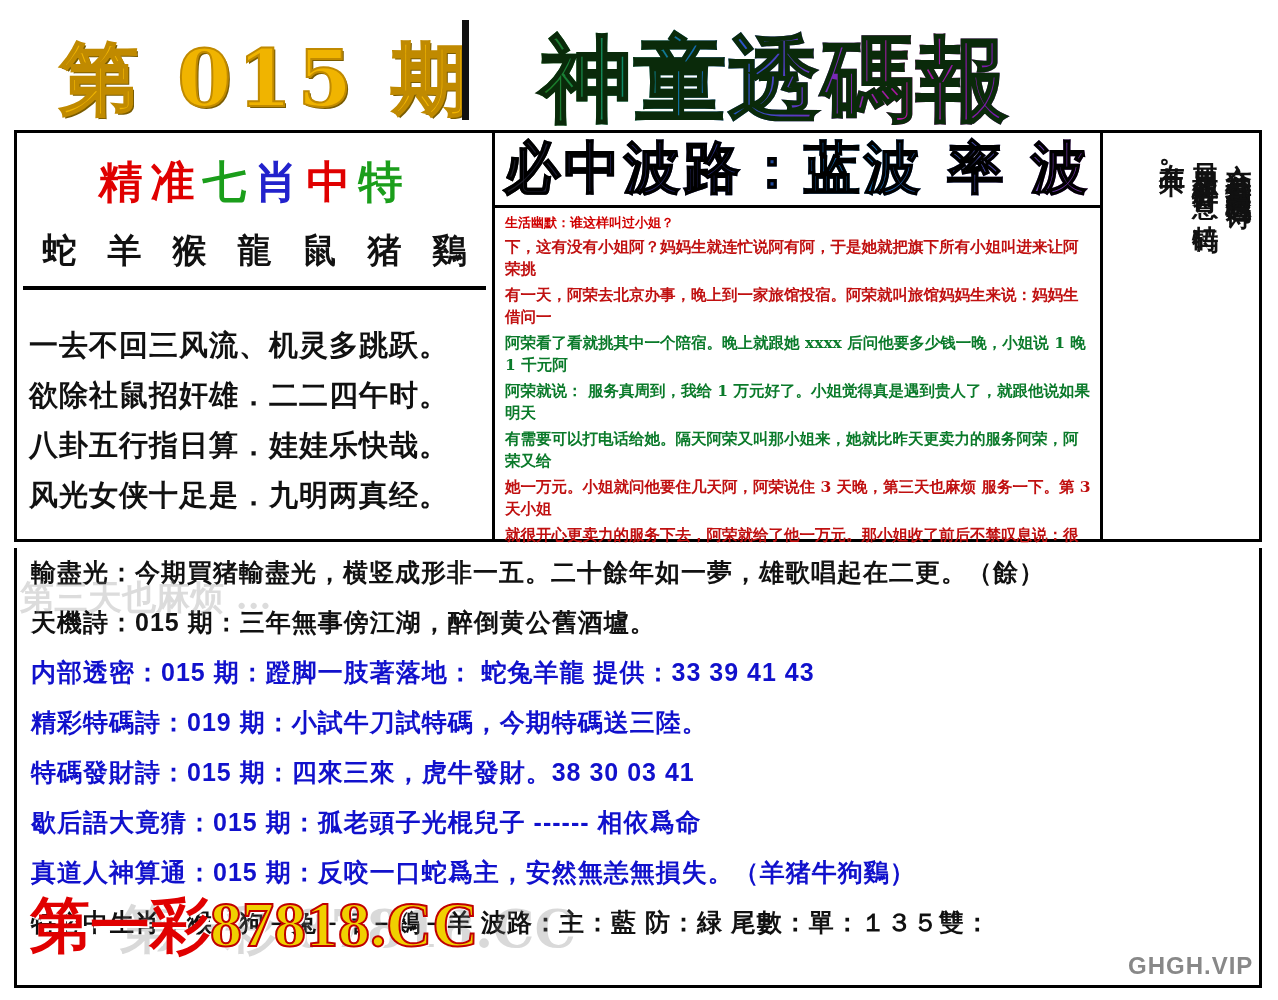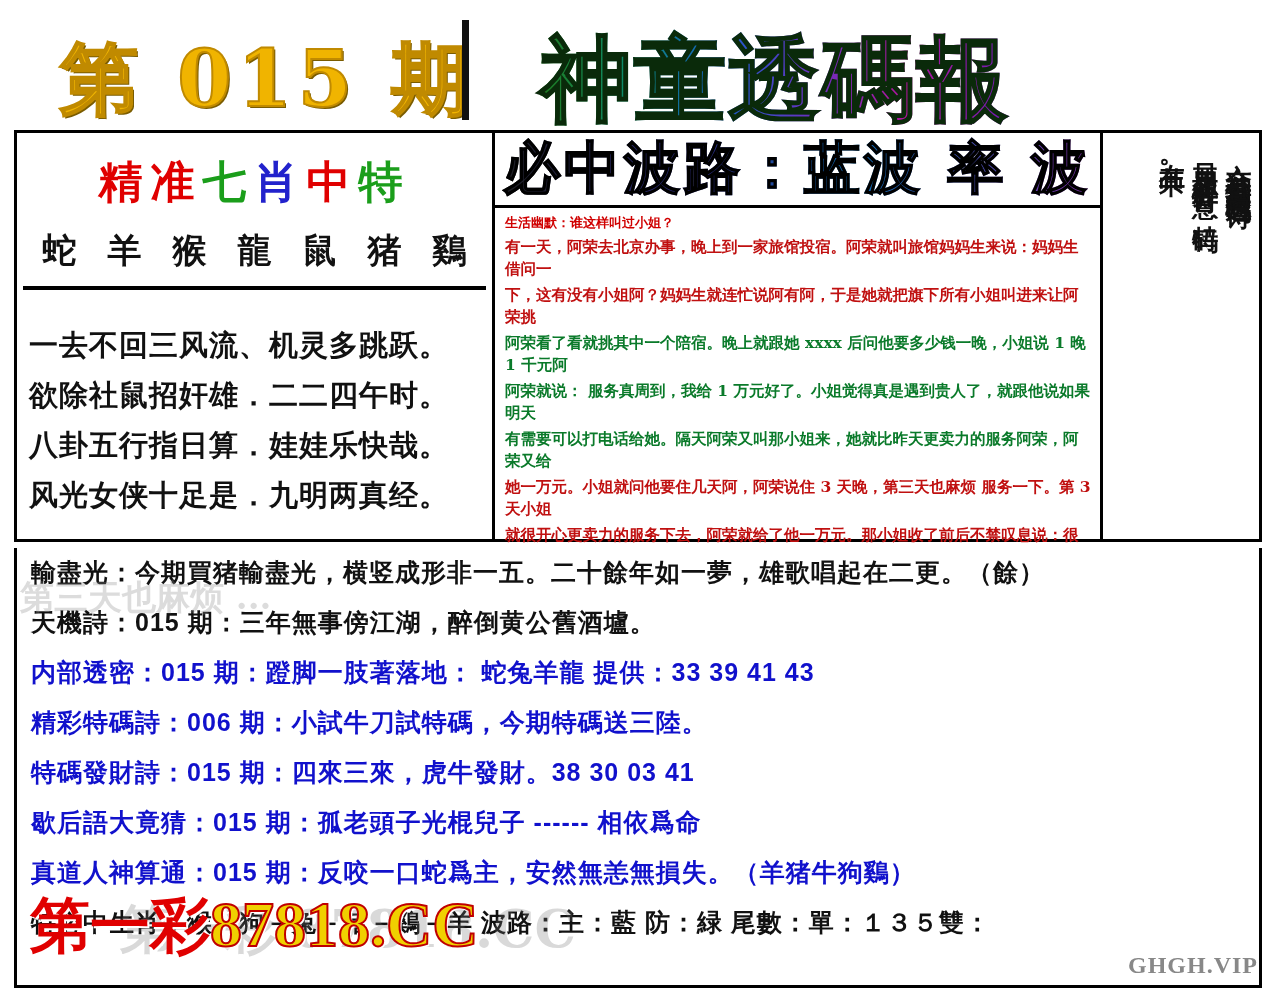--- a/index.html
+++ b/index.html
@@ -121,21 +121,21 @@
     position:absolute;left:30px;top:886px;z-index:40;
     font-size:60px;font-weight:bold;color:#e00000;
     font-family:Liberation Serif, serif;
     text-shadow:2px 2px 0 #ffffff;
     white-space:nowrap;pointer-events:none;
   }
   .wm-red .site{color:#f0d000;-webkit-text-stroke:2px #c00000;font-size:64px;}
   .wm-grey{
     position:absolute;left:1128px;top:952px;z-index:40;
     font-size:24px;font-weight:bold;color:#888;
-    font-family:Liberation Serif, serif;
+    font-family:Liberation Sans, sans-serif;
     letter-spacing:1px;
   }
   .wm-faint{
     position:absolute;left:20px;top:575px;z-index:5;
     font-size:34px;color:rgba(140,140,140,0.30);font-weight:bold;
     font-family:"DejaVu Serif","Liberation Serif",serif;
     pointer-events:none;
   }
   .wm-faint2{
     position:absolute;left:120px;top:895px;z-index:5;
@@ -176,22 +176,22 @@
         <div>欲除社鼠招奸雄．二二四午时。</div>
         <div>八卦五行指日算．娃娃乐快哉。</div>
         <div>风光女侠十足是．九明两真经。</div>
       </div>
     </div>
 
     <div class="panel-mid">
       <div class="wave-title">必中波路：蓝波 率 波</div>
       <div class="joke">
         <div class="jtitle">生活幽默：谁这样叫过小姐？</div>
+        <p>下，这有没有小姐阿？妈妈生就连忙说阿有阿，于是她就把旗下所有小姐叫进来让阿荣挑</p>
         <p>有一天，阿荣去北京办事，晚上到一家旅馆投宿。阿荣就叫旅馆妈妈生来说：妈妈生借问一</p>
-        <p>下，这有没有小姐阿？妈妈生就连忙说阿有阿，于是她就把旗下所有小姐叫进来让阿荣挑</p>
         <p class="alt">阿荣看了看就挑其中一个陪宿。晚上就跟她 xxxx 后问他要多少钱一晚，小姐说 1 晚 1 千元阿</p>
         <p class="alt">阿荣就说：  服务真周到，我给  1 万元好了。小姐觉得真是遇到贵人了，就跟他说如果明天</p>
         <p class="alt">有需要可以打电话给她。隔天阿荣又叫那小姐来，她就比昨天更卖力的服务阿荣，阿荣又给</p>
         <p>她一万元。小姐就问他要住几天阿，阿荣说住 3 天晚，第三天也麻烦  服务一下。第 3 天小姐</p>
         <p>就很开心更卖力的服务下去，阿荣就给了他一万元。那小姐收了前后不禁叹息说：很久没</p>
         <p class="alt">遇到像你那么好的人客了，对啦，先生是从哪里来的？阿荣就说：俺从黑龙江省来的啦 。小</p>
         <p>姐说这么巧唷，俺也是那里人唷，你该不会是齐齐哈尔市的人吧？阿荣就说：是阿！是阿！</p>
         <p class="alt2">我就是  齐齐哈尔市的人 . 小姐说: 真巧啊，我刚好也是齐齐哈尔市的人，你来北京作什么阿？</p>
         <p>阿荣说：你妈让我捎给你三万块钱 .......</p>
       </div>
@@ -203,21 +203,21 @@
         <div class="vcol vc2">只要用心解开诗意，特码</div>
         <div class="vcol vc3">在其中。</div>
       </div>
     </div>
   </div>
 
   <div class="body-box">
     <div class="line black">輸盡光：今期買猪輸盡光，横竖成形非一五。二十餘年如一夢，雄歌唱起在二更。（餘）</div>
     <div class="line black">天機詩：015 期：三年無事傍江湖，醉倒黄公舊酒壚。</div>
     <div class="line blue">内部透密：015 期：蹬脚一肢著落地：  蛇兔羊龍  提供：33  39  41  43</div>
-    <div class="line blue">精彩特碼詩：006 期：小試牛刀試特碼，今期特碼送三陸。</div>
+    <div class="line blue">精彩特碼詩：019 期：小試牛刀試特碼，今期特碼送三陸。</div>
     <div class="line blue">特碼發財詩：015 期：四來三來，虎牛發財。38  30  03  41</div>
     <div class="line blue">歇后語大竟猜：015 期：孤老頭子光棍兒子 ------ 相依爲命</div>
     <div class="line blue">真道人神算通：015 期：反咬一口蛇爲主，安然無恙無損失。（羊猪牛狗鷄）</div>
     <div class="line black">特必中生肖：猴－狗－兔－猪－鷄－羊  波路：主：藍        防：緑  尾數：單：１３５雙：</div>
   </div>
 
   <div class="wm-faint">第三天也麻烦 ...</div>
   <div class="wm-faint2">第一彩 87818.CC</div>
 
   <div class="wm-red">

